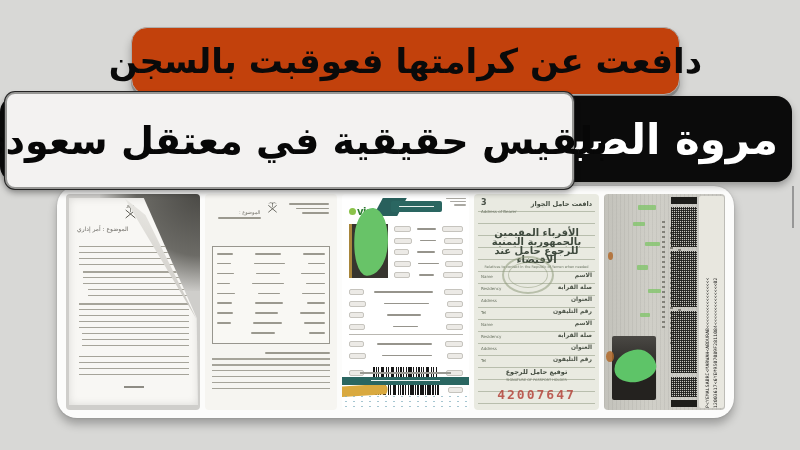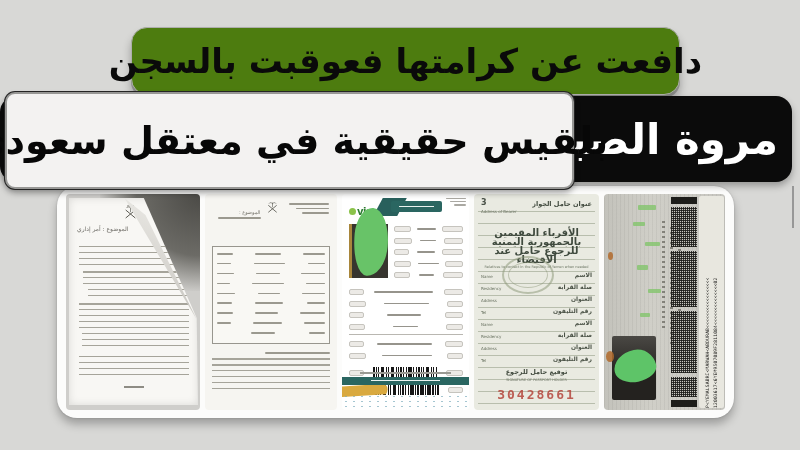--- a/index.html
+++ b/index.html
@@ -6,21 +6,21 @@
   body{
     width:800px;height:450px;overflow:hidden;position:relative;
     background:#d8d8d6;
     font-family:"DejaVu Sans", sans-serif;
   }
   .stage{position:absolute;inset:0;}
 
   
   .banner-top{
     position:absolute;left:131px;top:27px;width:547px;height:66px;
-    background:#4d7c0f;border:1px solid #aeaeac;border-radius:16px;
+    background:#c2410c;border:1px solid #aeaeac;border-radius:16px;
     box-shadow:0 3px 0 rgba(70,70,70,.35),0 7px 9px rgba(0,0,0,.28);
     display:flex;align-items:center;justify-content:center;
     direction:rtl;font-weight:bold;font-size:34px;color:#0a0a0a;
     z-index:2;white-space:nowrap;
   }
 
   
   .banner-bar{
     position:absolute;left:0;top:96px;width:792px;height:86px;
     background:#0b0b0b;border-radius:16px;z-index:3;
@@ -385,21 +385,21 @@
         <div class="visa-band">
             <i></i>
           </div>
         <div class="visa-dots"></div>
       </div>
     </div>
 
     <div class="doc doc-address">
       <div class="rule"></div>
       <span class="ad-page-num">3</span>
-      <span class="ad-title-ar">عنوان حامل الجواز</span>
+      <span class="ad-title-ar">دافعت حامل الجواز</span>
       <span class="ad-title-en">Address of Bearer</span>
       <div class="ad-note">
         <div class="l1">الأقرباء المقيمين بالجمهورية اليمنية</div>
         <div class="l2">للرجوع حامل عند الاقتضاء</div>
         <div class="len">Relatives to contact in the Republic of Yemen when needed</div>
       </div>
       <div class="ad-watermark"></div>
       <div class="ad-fields">
         <div class="ad-row">
           <span class="ad-en">Name</span>
@@ -429,21 +429,21 @@
           <span class="ad-en">Address</span>
           <span class="ad-ar">العنوان</span>
         </div>
         <div class="ad-row">
           <span class="ad-en">Tel</span>
           <span class="ad-ar">رقم التليفون</span>
         </div>
       </div>
       <div class="ad-sign-ar">توقيع حامل للرجوع</div>
       <div class="ad-sign-en">SIGNATURE OF PASSPORT HOLDER</div>
-      <div class="ad-serial">30428661</div>
+      <div class="ad-serial">42007647</div>
     </div>
 
     <div class="doc doc-data">
       <div class="tex"></div>
       <span class="holo" style="left:28%;top:5%;width:15%;height:2.5%;"></span>
       <span class="holo" style="left:24%;top:13%;width:10%;height:2%;"></span>
       <span class="holo" style="left:34%;top:22%;width:12%;height:2%;"></span>
       <span class="holo" style="left:27%;top:33%;width:9%;height:2%;"></span>
       <span class="holo" style="left:36%;top:44%;width:11%;height:2%;"></span>
       <span class="holo" style="left:30%;top:55%;width:8%;height:2%;"></span>

